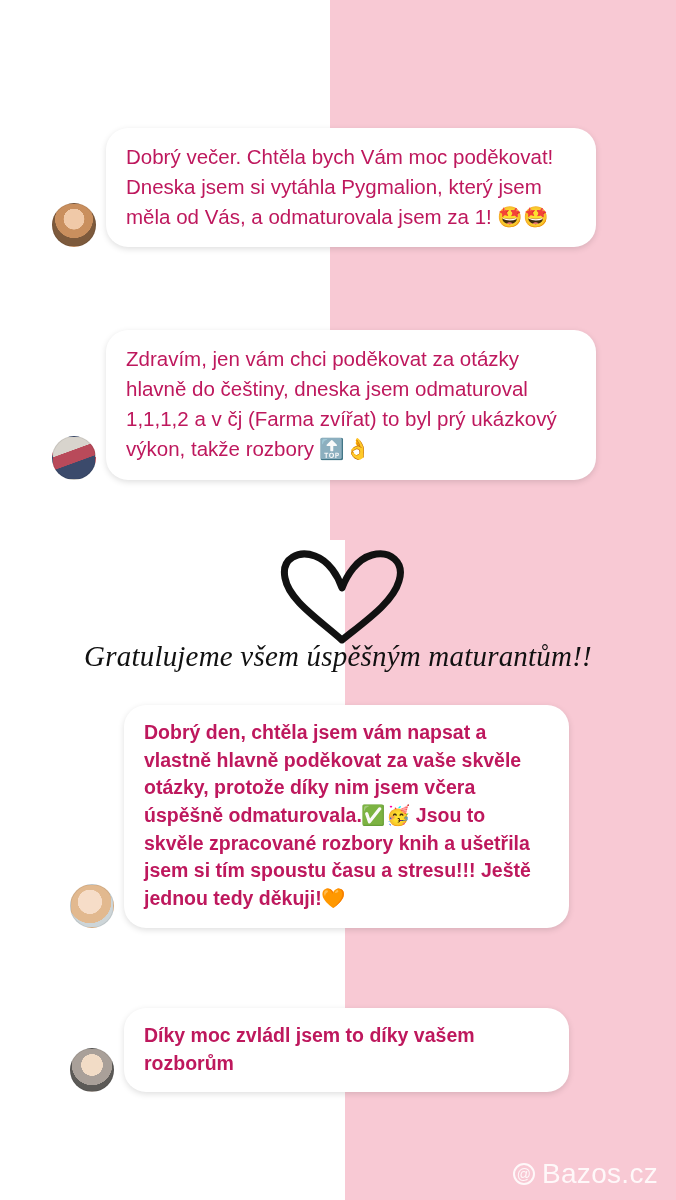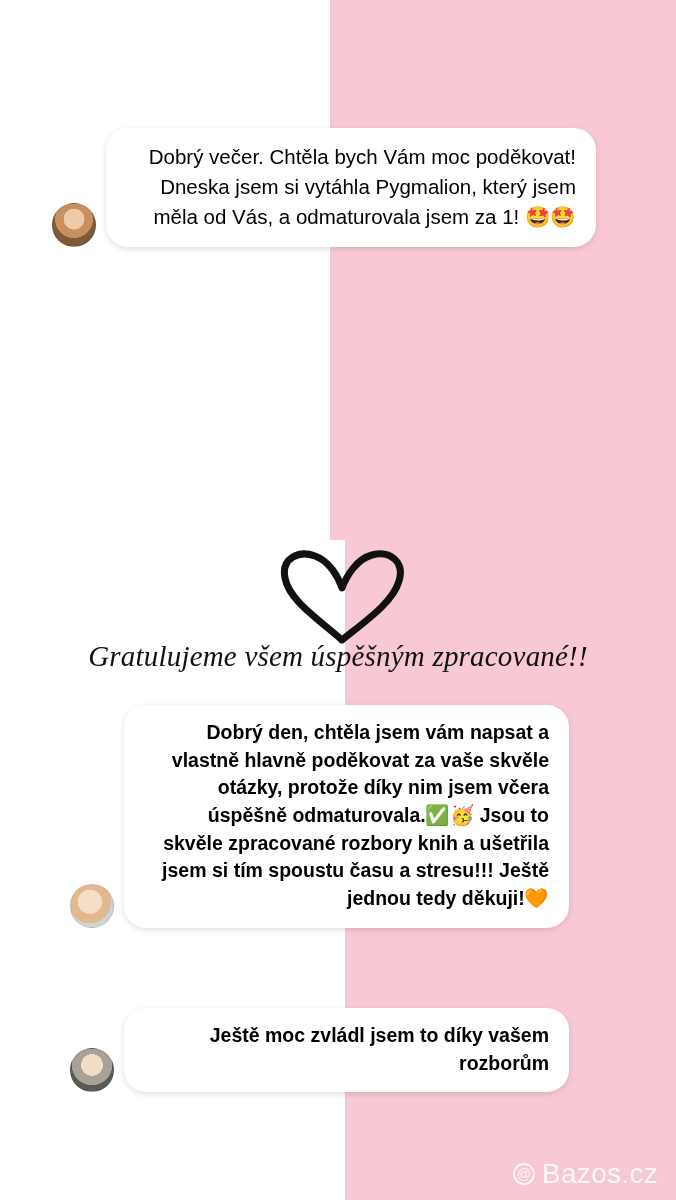--- a/index.html
+++ b/index.html
@@ -69,25 +69,24 @@
     content: "";
     position: absolute;
     inset: 0;
     border-radius: 50%;
   }
   .bubble {
     background: #ffffff;
     border-radius: 22px;
     padding: 14px 20px 15px 20px;
     box-shadow: 0 2px 6px rgba(0,0,0,0.13);
-    color: #000000;
+    color: #be185d;
     font-size: 20.5px;
     line-height: 1.47;
     box-sizing: border-box;
-    text-align: right;
   }
   .bubble.small {
     font-size: 19.5px;
     line-height: 1.42;
     font-weight: bold;
   }
 
   
   #row1 { left: 52px; top: 128px; width: 580px; }
   #row1 .bubble { width: 490px; }
@@ -159,37 +158,41 @@
 
   <div class="bg-white-left"></div>
   <div class="bg-pink-top"></div>
   <div class="bg-pink-bottom"></div>
 
   <div class="msg-row" id="row1">
     <div class="avatar" style="background: radial-gradient(circle at 50% 36%, #f0c9a8 0 30%, #c98f5e 31% 55%, #7d5a3c 56% 100%);"></div>
     <div class="bubble">Dobrý večer. Chtěla bych Vám moc poděkovat! Dneska jsem si vytáhla Pygmalion, který jsem měla od Vás, a odmaturovala jsem za 1! 🤩🤩</div>
   </div>
 
+  <div class="msg-row" id="row2">
+    <div class="avatar" style="background: linear-gradient(160deg, #d8d4cd 0 35%, #b94a5a 36% 58%, #3b4a6b 59% 100%);"></div>
+    <div class="bubble">Zdravím, jen vám chci poděkovat za otázky hlavně do češtiny, dneska jsem odmaturoval 1,1,1,2 a v čj (Farma zvířat) to byl prý ukázkový výkon, takže rozbory 🔝👌</div>
+  </div>
 
   <div class="heart">
     <svg width="130" height="96" viewBox="0 0 130 96" xmlns="http://www.w3.org/2000/svg" aria-hidden="true">
       <path d="M65 92 C 40 70, 12 52, 8 30 C 4 10, 22 2, 38 8 C 52 13, 61 28, 65 40 C 70 27, 80 11, 95 7 C 113 2, 128 14, 122 33 C 116 54, 90 72, 65 92 Z" fill="none" stroke="#111111" stroke-width="7" stroke-linecap="round" stroke-linejoin="round"></path>
     </svg>
   </div>
 
-  <div class="caption">Gratulujeme všem úspěšným zpracované!!</div>
+  <div class="caption">Gratulujeme všem úspěšným maturantům!!</div>
 
   <div class="msg-row" id="row3">
     <div class="avatar" style="background: radial-gradient(circle at 45% 40%, #f6ddc8 0 35%, #e2b98f 36% 62%, #cdd5d8 63% 100%);"></div>
     <div class="bubble small">Dobrý den, chtěla jsem vám napsat a vlastně hlavně poděkovat za vaše skvěle otázky, protože díky nim jsem včera úspěšně odmaturovala.✅🥳 Jsou to skvěle zpracované rozbory knih a ušetřila jsem si tím spoustu času a stresu!!! Ještě jednou tedy děkuji!🧡</div>
   </div>
 
   <div class="msg-row" id="row4">
     <div class="avatar" style="background: radial-gradient(circle at 50% 38%, #f2dcc6 0 32%, #a9a099 33% 60%, #5c5a57 61% 100%);"></div>
-    <div class="bubble small">Ještě moc zvládl jsem to díky vašem rozborům</div>
+    <div class="bubble small">Díky moc zvládl jsem to díky vašem rozborům</div>
   </div>
 
   <div class="watermark">
     <span class="wm-mark"></span>
     <span>Bazos.cz</span>
   </div>
 
 </div>
 
 </body></html>

